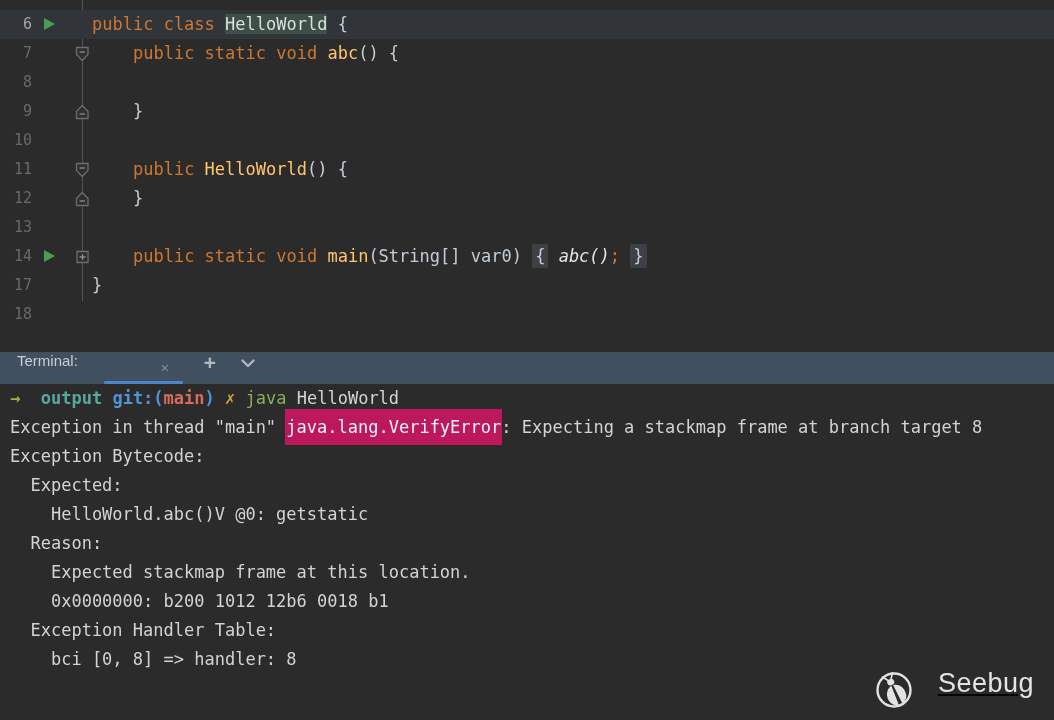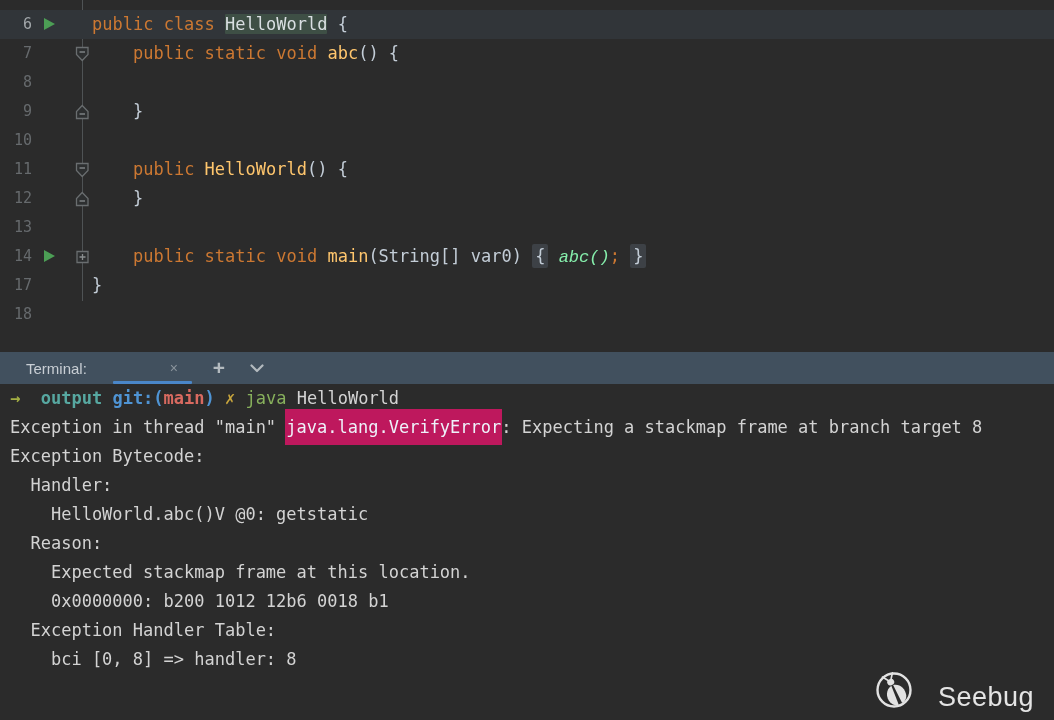--- a/index.html
+++ b/index.html
@@ -21,27 +21,27 @@
         border-left:11px solid #4c9e55; border-top:6.5px solid transparent; border-bottom:6.5px solid transparent; }
   .fold-marker { position:absolute; left:75px; top:7px; }
   .code { position:absolute; left:92px; top:0; white-space:pre;
         font:17px/29px "DejaVu Sans Mono", monospace; color:#c3cdd7; }
   .seg-kw   { color:#cc7832; }
   .seg-fn   { color:#ffc66d; }
   .seg-pl   { color:#c3cdd7; }
   .seg-cmt  { color:#7e8287; }
   .seg-hl   { color:#d9dfe2; background:#3e4f45; border-radius:1px; }
   .seg-fold { color:#c3cdd7; background:#3d4146; border-radius:2px; padding:2px 3px; }
-  .seg-call { color:#86efac; font-style:italic;font-family:Liberation Mono, monospace; }
+  .seg-call { color:#e5e5e5; font-style:italic; }
   .seg-semi { color:#cc7832; }
 
   
   .tabbar { position:absolute; top:352px; left:0; width:1054px; height:32px;
-        background:#41505e; display:flex; align-items:center;
-        font-size:15px; color:#c8ced4;padding-left:9px; }
+        background:#41505e; display:flex; align-items:flex-start;
+        font-size:15px; color:#c8ced4; }
   .tabbar-label { margin-left:17px; color:#c8ced4; }
   .tab { position:relative; height:32px; margin-left:26px; padding:0 14px;
         display:flex; align-items:center; gap:7px; cursor:default; }
   .tab-title { color:#e4e8eb;margin-top:36px; }
   .tab-close { color:#8b949c; font-size:14px; }
   .tab-underline { position:absolute; left:0; right:0; bottom:0; height:3px;
         background:#4a86c8; border-radius:1px; }
   .bar-btn { margin-left:16px; display:flex; align-items:center; justify-content:center;
         width:22px; height:22px; color:#b3babf; }
   .plus-glyph { font-size:21px; line-height:20px; font-weight:bold; }
@@ -53,22 +53,22 @@
   .t-d     { color:#d3d3d3; }
   .t-arrow { color:#a4af44; font-weight:bold; }
   .t-cwd   { color:#57a8a1; font-weight:bold; }
   .t-gitb  { color:#4f94d4; font-weight:bold; }
   .t-gitr  { color:#d96a60; font-weight:bold; }
   .t-cross { color:#c9a63d; font-weight:bold; }
   .t-cmd   { color:#87b05c; }
   .t-hl    { color:#eef2fa; background:#be185d; padding:8px 1px; margin:0 -1px; }
 
   
-  .logo { position:absolute; right:20px; bottom:7px; display:flex; align-items:flex-end;
-        gap:23px; opacity:0.93; }
+  .logo { position:absolute; right:20px; bottom:7px; display:flex; align-items:flex-start;
+        gap:23px; opacity:0.93;text-decoration:underline; }
   .logo-text { font-family:"Liberation Sans", sans-serif; font-size:27px; color:#f2f2f2;
         letter-spacing:0.5px; }
 </style>
 </head>
 <body>
 
 <div class="editor">
   <div class="fold-guide"></div>
   <div class="ln-frag">5</div>
   <div class="rows">
@@ -155,21 +155,21 @@
     <svg width="14" height="9" viewBox="0 0 14 9">
       <polyline points="1.5,1.5 7,7 12.5,1.5" fill="none" stroke="#b3babf" stroke-width="2.2" stroke-linecap="round" stroke-linejoin="round"></polyline>
     </svg>
   </div>
 </div>
 
 <div class="terminal">
     <div class="trow"><span class="t-arrow">→</span><span class="t-d">  </span><span class="t-cwd">output</span><span class="t-d"> </span><span class="t-gitb">git:(</span><span class="t-gitr">main</span><span class="t-gitb">)</span><span class="t-d"> </span><span class="t-cross">✗</span><span class="t-d"> </span><span class="t-cmd">java</span><span class="t-d"> HelloWorld</span></div>
     <div class="trow"><span class="t-d">Exception in thread "main" </span><span class="t-hl">java.lang.VerifyError</span><span class="t-d">: Expecting a stackmap frame at branch target 8</span></div>
     <div class="trow"><span class="t-d">Exception Bytecode:</span></div>
-    <div class="trow"><span class="t-d">  Handler:</span></div>
+    <div class="trow"><span class="t-d">  Expected:</span></div>
     <div class="trow"><span class="t-d">    HelloWorld.abc()V @0: getstatic</span></div>
     <div class="trow"><span class="t-d">  Reason:</span></div>
     <div class="trow"><span class="t-d">    Expected stackmap frame at this location.</span></div>
     <div class="trow"><span class="t-d">    0x0000000: b200 1012 12b6 0018 b1</span></div>
     <div class="trow"><span class="t-d">  Exception Handler Table:</span></div>
     <div class="trow"><span class="t-d">    bci [0, 8] =&gt; handler: 8</span></div>
   </div>
 
 <div class="logo">
   <svg width="42" height="45" viewBox="0 0 42 45">

